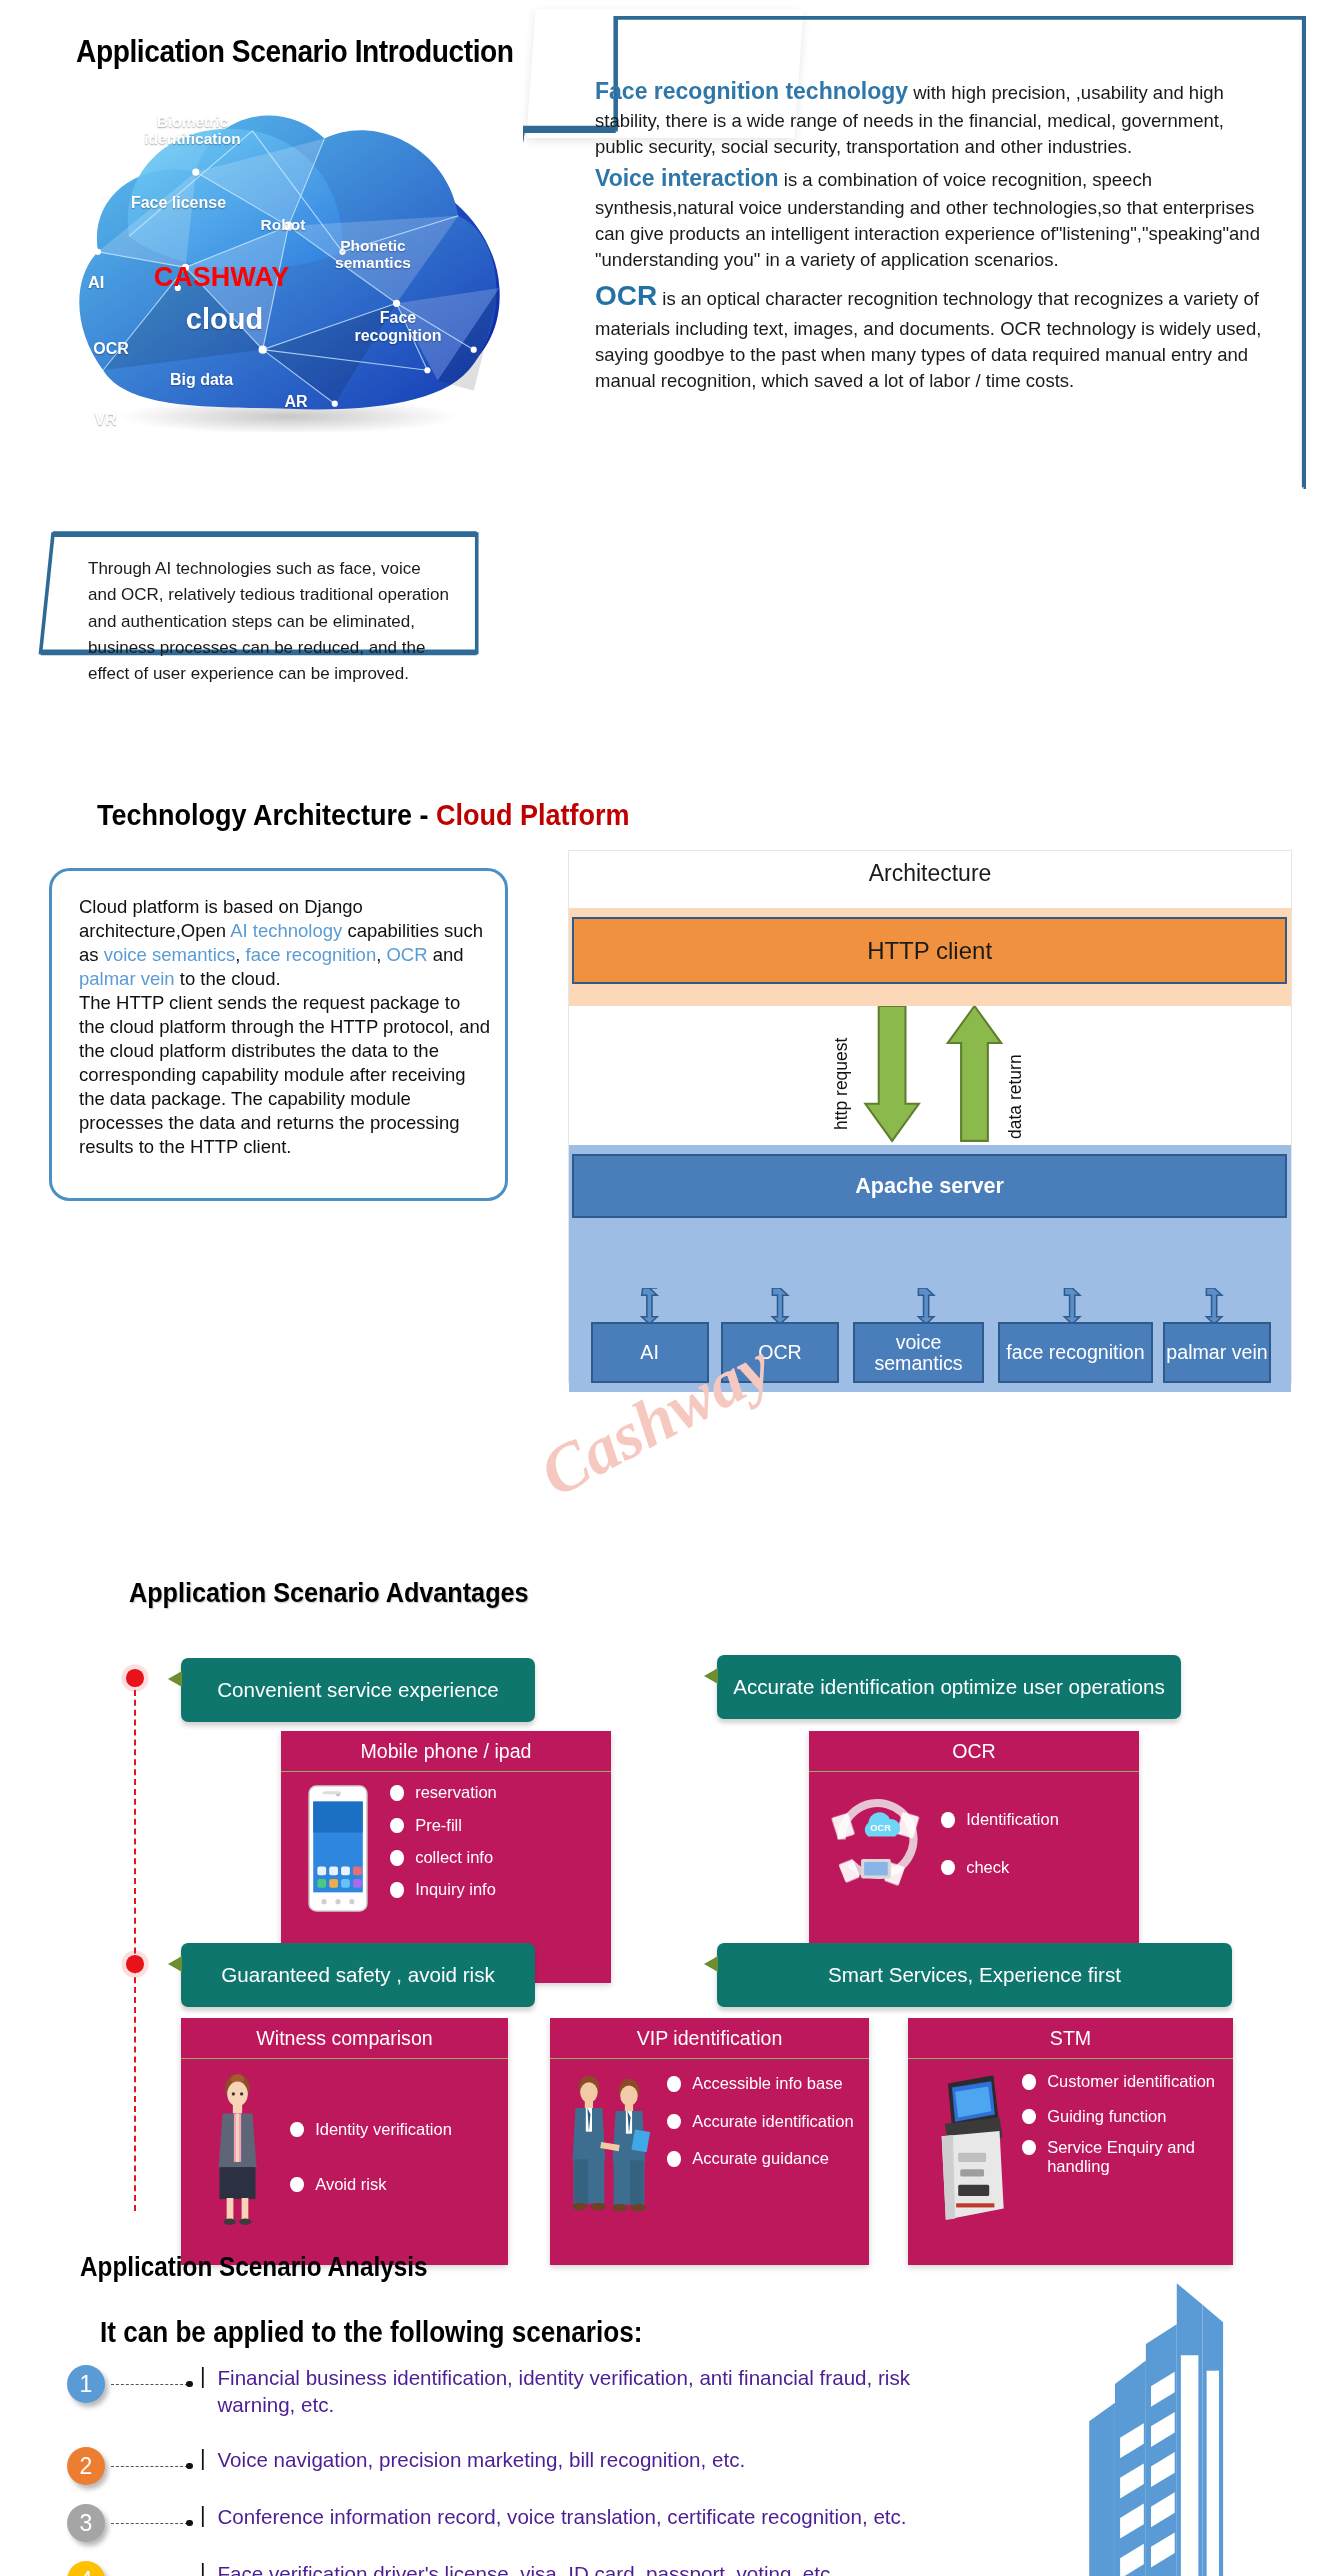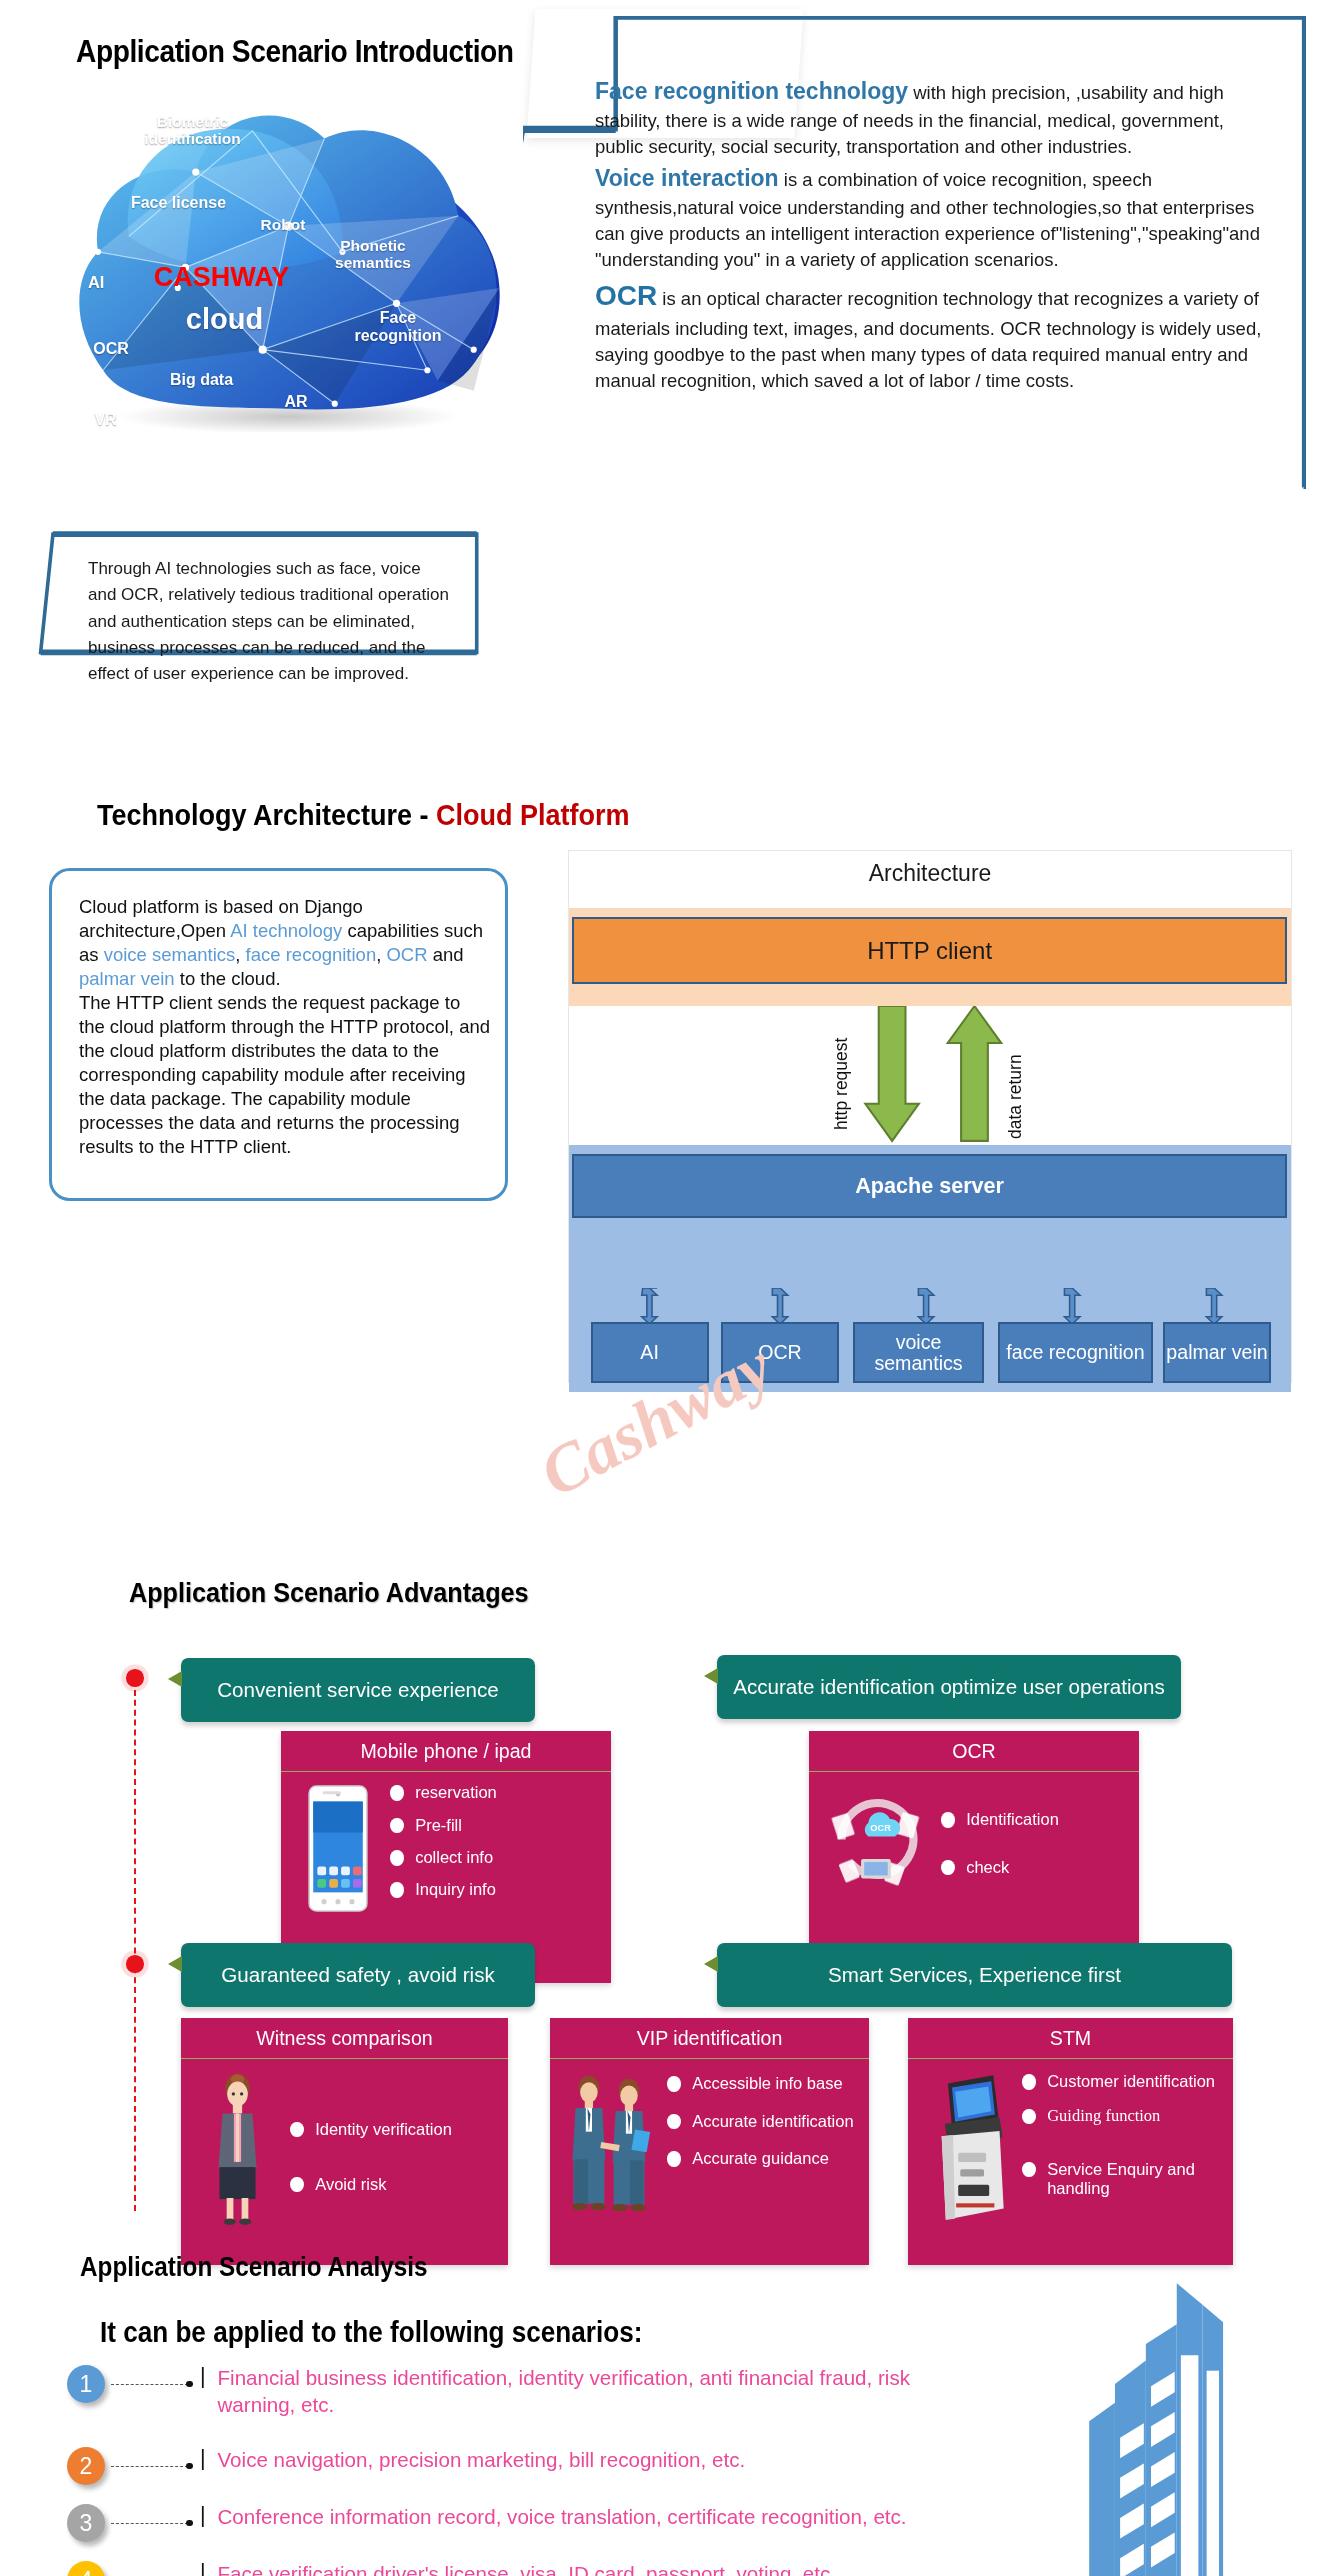--- a/index.html
+++ b/index.html
@@ -207,21 +207,21 @@
   .sc-lead .dash {
     position: absolute; left: 6.2px; top: 18.5px; width: 77px;
     border-top: 1.5px dashed #555;
   }
   .sc-lead .enddot {
     position: absolute; left: 81px; top: 15.5px; width: 6.7px; height: 6.7px;
     border-radius: 50%; background: #111;
   }
   .sc-bar { flex: none; width: 17.5px; font-size: 21.6px; color: #111; line-height: 1.0; }
   .sc-text {
-    flex: 1; font-size: 20.6px; line-height: 1.3; color: #ec4899;
+    flex: 1; font-size: 20.6px; line-height: 1.3; color: #4c1d95;
     font-family: "Liberation Sans Narrow", "Liberation Sans", sans-serif;
   }
 </style>
 </head>
 <body>
 
 <div class="slide" id="sec1">
 
   <div class="s1-whitebox"></div>
 
@@ -592,21 +592,21 @@
           <rect x="76" y="192" width="46" height="14" rx="3" fill="#9E9E9E"></rect>
           <rect x="72" y="222" width="60" height="22" rx="3" fill="#3A3A3A"></rect>
           <rect x="68" y="258" width="74" height="8" fill="#C0392B"></rect>
         </svg>
       </div>
       <div class="adv-list" style="padding-top:2.1px;">
         <div class="adv-item" style="margin-bottom:15.5px;">
             <span class="adv-bullet"></span>
             <span>Customer identification</span>
           </div>
-        <div class="adv-item" style="margin-bottom:34px;font-family:Liberation Serif, serif;">
+        <div class="adv-item" style="margin-bottom:12px;">
             <span class="adv-bullet"></span>
             <span>Guiding function</span>
           </div>
         <div class="adv-item">
             <span class="adv-bullet"></span>
             <span>Service Enquiry and handling</span>
           </div>
       </div>
     </div>
   </div>

